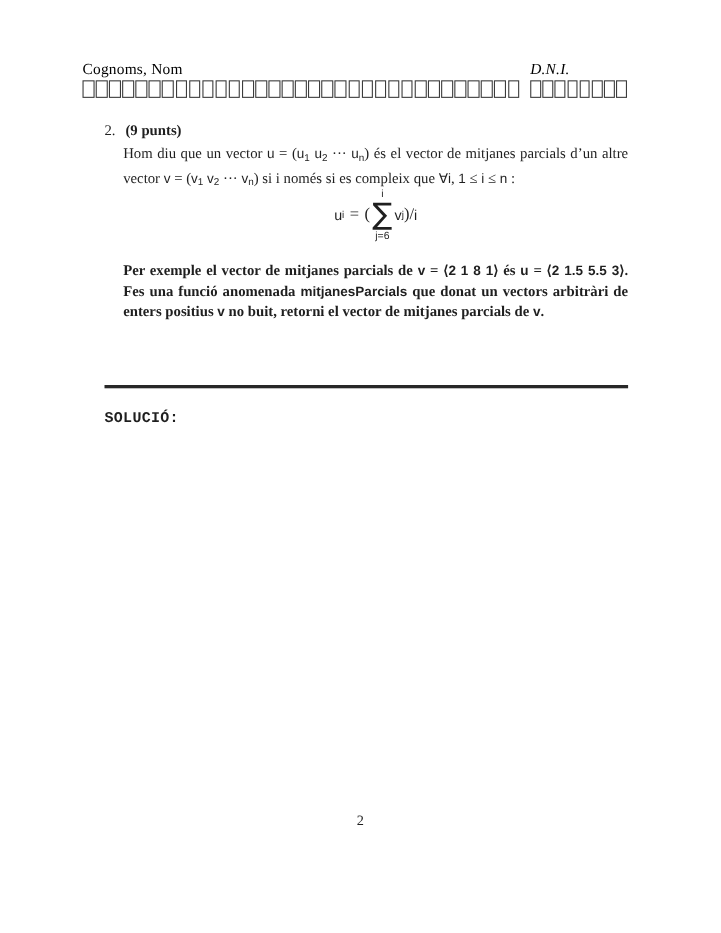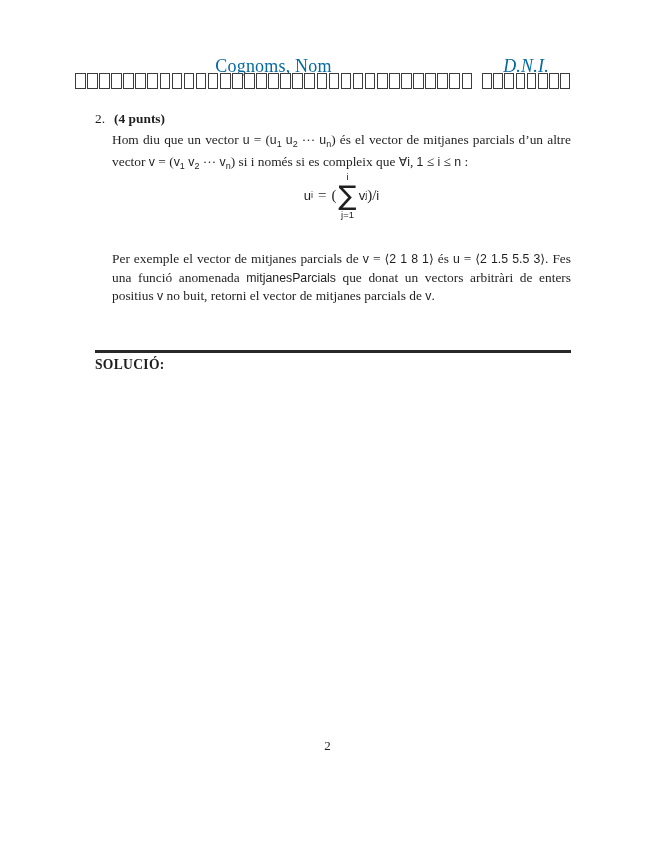--- a/index.html
+++ b/index.html
@@ -8,22 +8,22 @@
     width:655px;height:848px;
     background:#ffffff;
     color:#1f1f1f;
     font-family:"Liberation Serif", serif;
     font-size:13.4px;
     overflow:hidden;
   }
   
   .header-label{
     position:absolute;top:56px;
-    font-size:18px;color:#0369a1;
-    text-align:center;letter-spacing:.2px;
+    font-size:14px;color:#000000;
+    text-align:left;letter-spacing:.2px;
   }
   .label-name{left:75px;width:397px;}
   .label-dni{left:482px;width:88px;font-style:italic;}
   .fillbox-row{
     position:absolute;top:73px;height:16px;
     display:flex;gap:1.5px;
   }
   .row-name{left:75px;width:397px;}
   .row-dni{left:482px;width:88px;}
   .fillbox{
@@ -37,21 +37,21 @@
     position:absolute;left:95px;top:111px;
     display:flex;gap:9px;
   }
   .q-points{font-weight:700;}
   .para{
     position:absolute;left:112px;width:459px;
     text-align:justify;
     line-height:17.6px;
   }
   .para1{top:131px;}
-  .para2{top:250px;}
+  .para2{top:237px;font-weight:bold;}
   .para-important{top:306px;}
   
   .s-sf{font-family:"Liberation Sans", sans-serif;font-size:12.3px;}
   .s-sub{font-family:"Liberation Sans", sans-serif;font-size:9px;vertical-align:-2.5px;}
   .s-i{}
   .s-b{font-weight:700;}
   .s-gap{display:inline-block;width:13px;}
   
   .formula-row{
     position:absolute;top:171px;left:112px;width:459px;
@@ -73,22 +73,22 @@
     font-family:"DejaVu Sans", sans-serif;
     font-size:27px;line-height:.95;
     color:#1f1f1f;
   }
   
   .solution-rule{
     position:absolute;left:95px;top:350px;width:476px;height:2.5px;
     background:#282828;
   }
   .solution-label{
-    position:absolute;left:95px;top:357px;
-    font-weight:700;font-size:13.6px;letter-spacing:.3px;
+    position:absolute;left:95px;top:374px;
+    font-weight:700;font-size:13.6px;letter-spacing:.3px;font-family:Liberation Mono, monospace;
   }
   
   .page-number{
     position:absolute;left:0;top:738px;width:655px;
     text-align:center;font-size:13px;
   }
 </style>
 </head>
 <body>
 
@@ -138,34 +138,34 @@
       <div class="fillbox"></div>
       <div class="fillbox"></div>
       <div class="fillbox"></div>
       <div class="fillbox"></div>
       <div class="fillbox"></div>
       <div class="fillbox"></div>
     </div>
 
   <div class="q-number-line">
     <span>2.</span>
-    <span class="q-points">(4 punts)</span>
+    <span class="q-points">(9 punts)</span>
   </div>
 
   <div class="para para1"><span>Hom diu que un vector </span><span class="s-sf">u</span><span> = (</span><span class="s-sf">u</span><span class="s-sub">1</span><span> </span><span class="s-sf">u</span><span class="s-sub">2</span><span> ··· </span><span class="s-sf">u</span><span class="s-sub">n</span><span>) és el vector de </span><span class="s-i">mitjanes parcials</span><span> d’un altre vector </span><span class="s-sf">v</span><span> = (</span><span class="s-sf">v</span><span class="s-sub">1</span><span> </span><span class="s-sf">v</span><span class="s-sub">2</span><span> ··· </span><span class="s-sf">v</span><span class="s-sub">n</span><span>) si i només si es compleix que </span><span class="s-sf">∀i</span><span>, </span><span class="s-sf">1</span><span> ≤ </span><span class="s-sf">i</span><span> ≤ </span><span class="s-sf">n</span><span> :</span></div>
 
   <div class="formula-row">
     <span class="f-sf">u</span>
       <span class="f-sub">i</span>
     <span class="f-serif" style="margin:0 5px;">=</span>
     <span class="f-serif">(</span>
     <span class="sigma-col">
       <span class="sigma-limit">i</span>
       <span class="sigma-glyph">∑</span>
-      <span class="sigma-limit">j=1</span>
+      <span class="sigma-limit">j=6</span>
     </span>
     <span class="f-sf">v</span>
       <span class="f-sub">j</span>
     <span class="f-serif">)</span>
     <span class="f-serif">/</span>
     <span class="f-sf">i</span>
   </div>
 
   <div class="para para2"><span>Per exemple el vector de mitjanes parcials de </span><span class="s-sf">v</span><span> = </span><span class="s-sf">⟨2 1 8 1⟩</span><span> és </span><span class="s-sf">u</span><span> = </span><span class="s-sf">⟨2 1.5 5.5 3⟩</span><span>. Fes una funció anomenada </span><span class="s-sf">mitjanesParcials</span><span> que donat un vectors arbitràri de enters positius </span><span class="s-sf">v</span><span> no buit, retorni el vector de mitjanes parcials de </span><span class="s-sf">v</span><span>.</span></div>
 

